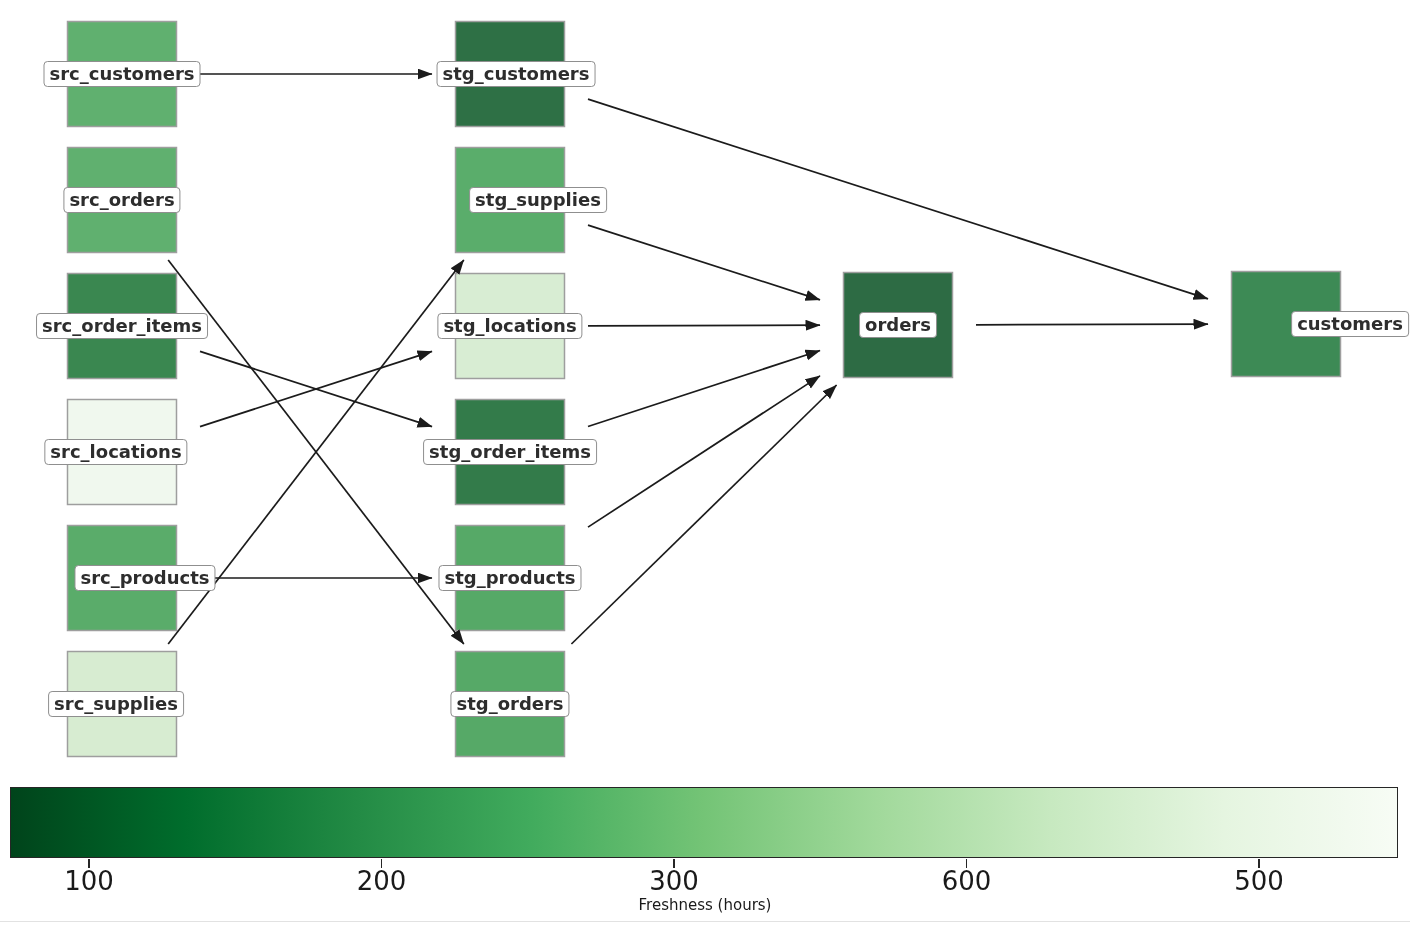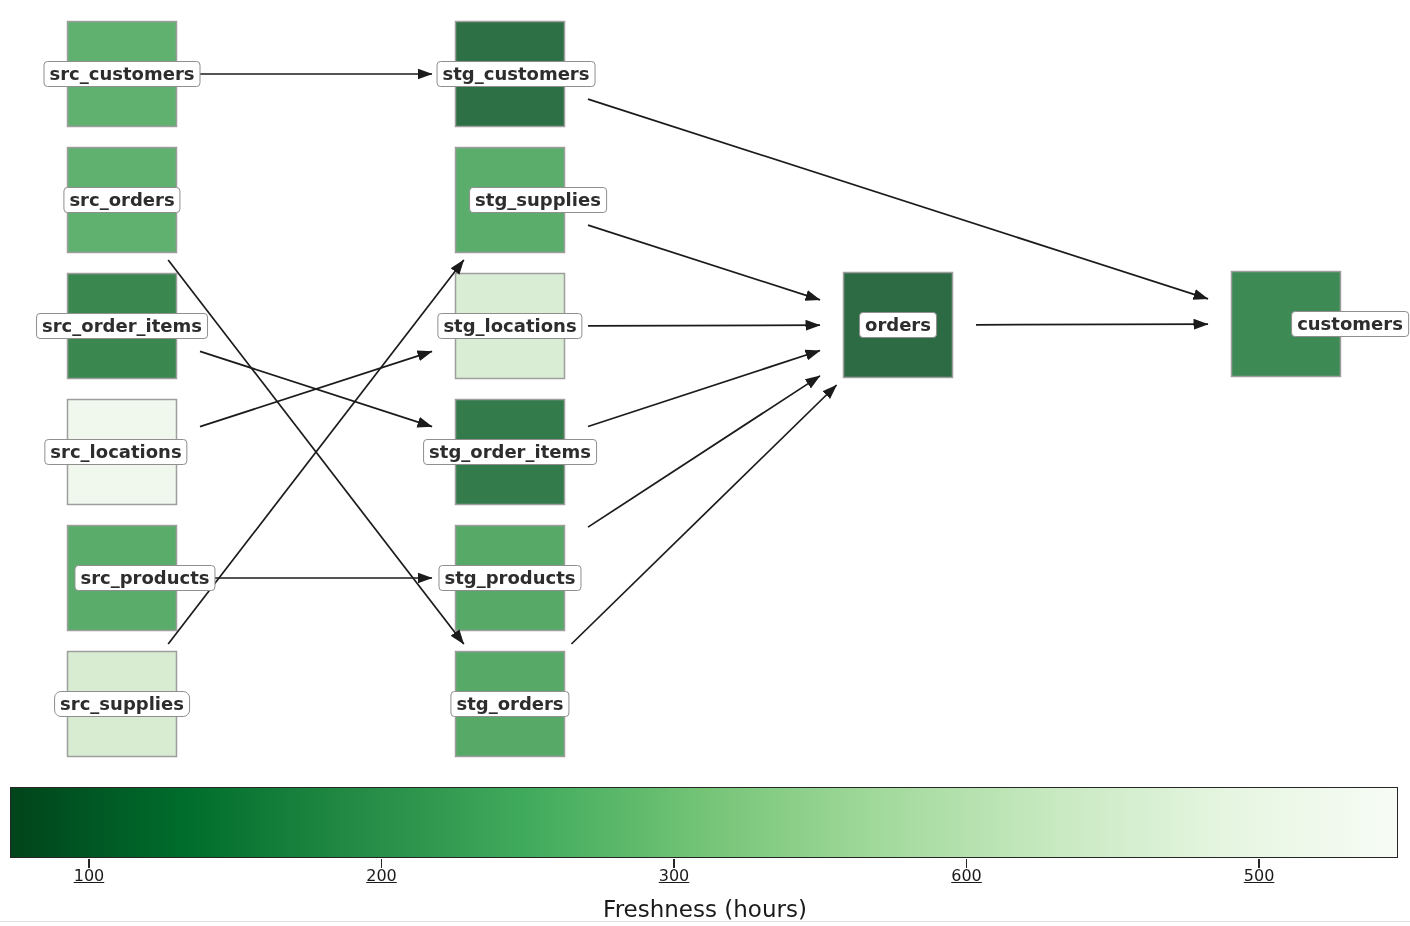--- a/index.html
+++ b/index.html
@@ -48,30 +48,29 @@
     position: absolute;
     width: 1.6px;
     height: 9px;
     top: 859px;
     background: #262626;
   }
   .cbar-ticklabel {
     position: absolute;
     top: 866px;
     transform: translateX(-50%);
-    font-size: 16px;
+    font-size: 26px;
     color: #1a1a1a;
-    text-decoration: underline;
   }
   .colorbar-title {
     position: absolute;
     top: 896px;
     left: 705px;
     transform: translateX(-50%);
-    font-size: 23px;
+    font-size: 15px;
     color: #1a1a1a;
     white-space: nowrap;
   }
   .bottom-hairline {
     position: absolute;
     left: 0;
     top: 921px;
     width: 1410px;
     height: 1px;
     background: #e2e2e2;
@@ -119,21 +118,21 @@
         <line x1="976" y1="324.79896907216494" x2="1208" y2="324.20103092783506" stroke="#1b1b1b" stroke-width="1.7" marker-end="url(#arrowhead)"></line>
       </g>
   </svg>
 
   <div id="label-layer">
       <div class="node-label" style="left: 122px; top: 74px;">src_customers</div>
       <div class="node-label" style="left: 122px; top: 200px;">src_orders</div>
       <div class="node-label" style="left: 122px; top: 326px;">src_order_items</div>
       <div class="node-label" style="left: 116px; top: 452px; text-align: center;">src_locations</div>
       <div class="node-label" style="left: 122px; top: 578px; margin-left: 23px;">src_products</div>
-      <div class="node-label" style="left: 122px; top: 704px; border-radius: 7px;">src_supplies</div>
+      <div class="node-label" style="left: 116px; top: 704px;">src_supplies</div>
       <div class="node-label" style="left: 516px; top: 74px;">stg_customers</div>
       <div class="node-label" style="left: 510px; top: 200px; margin-left: 28px;">stg_supplies</div>
       <div class="node-label" style="left: 510px; top: 326px;">stg_locations</div>
       <div class="node-label" style="left: 510px; top: 452px;">stg_order_items</div>
       <div class="node-label" style="left: 510px; top: 578px;">stg_products</div>
       <div class="node-label" style="left: 510px; top: 704px; text-align: right;">stg_orders</div>
       <div class="node-label" style="left: 898px; top: 325px;">orders</div>
       <div class="node-label" style="left: 1350px; top: 324px;">customers</div>
     </div>
 

